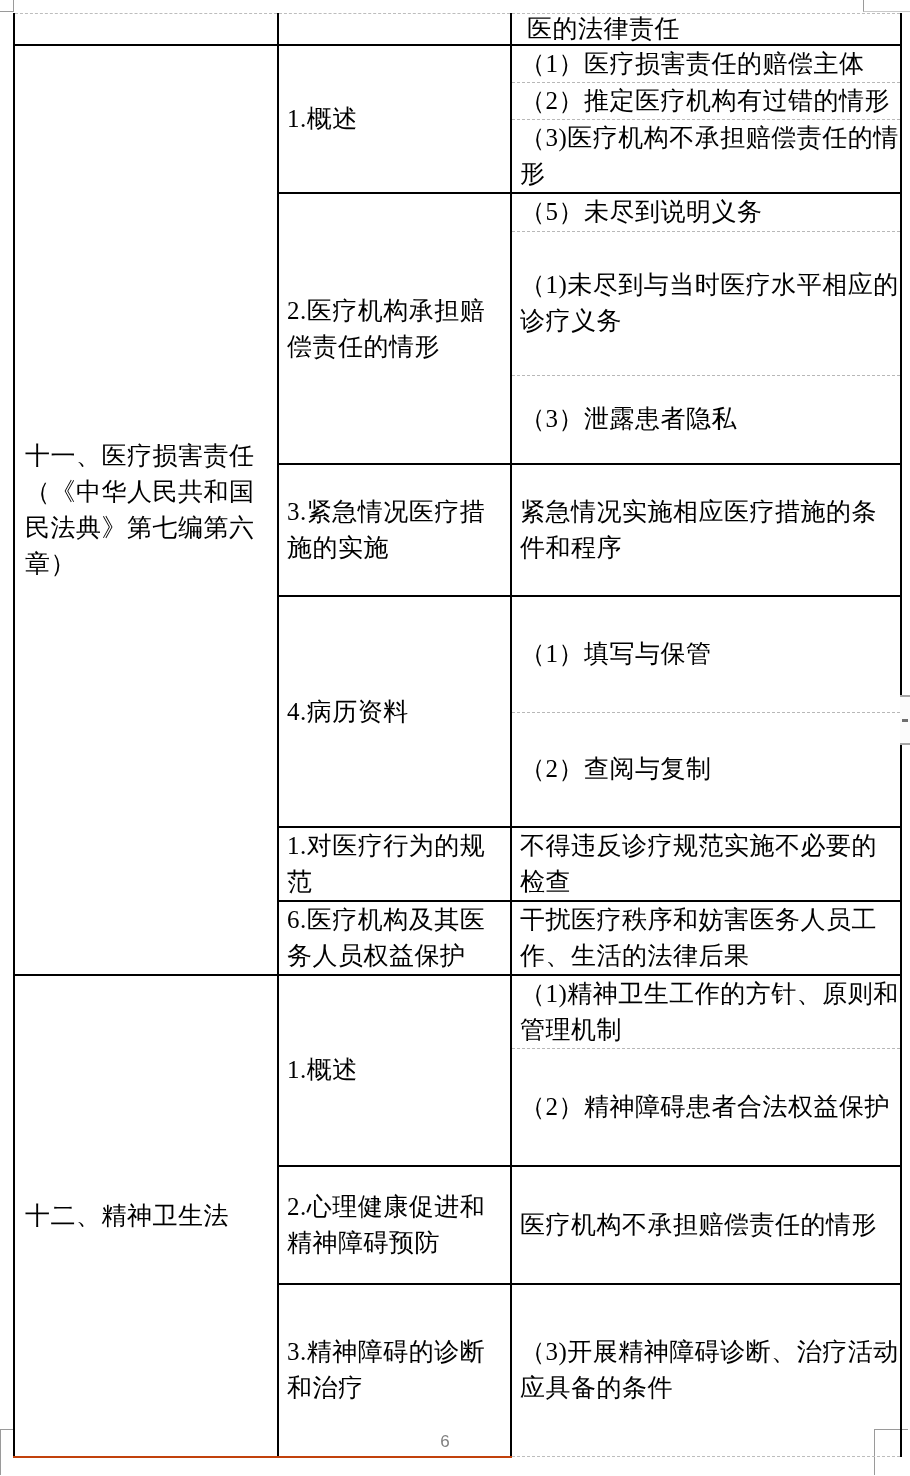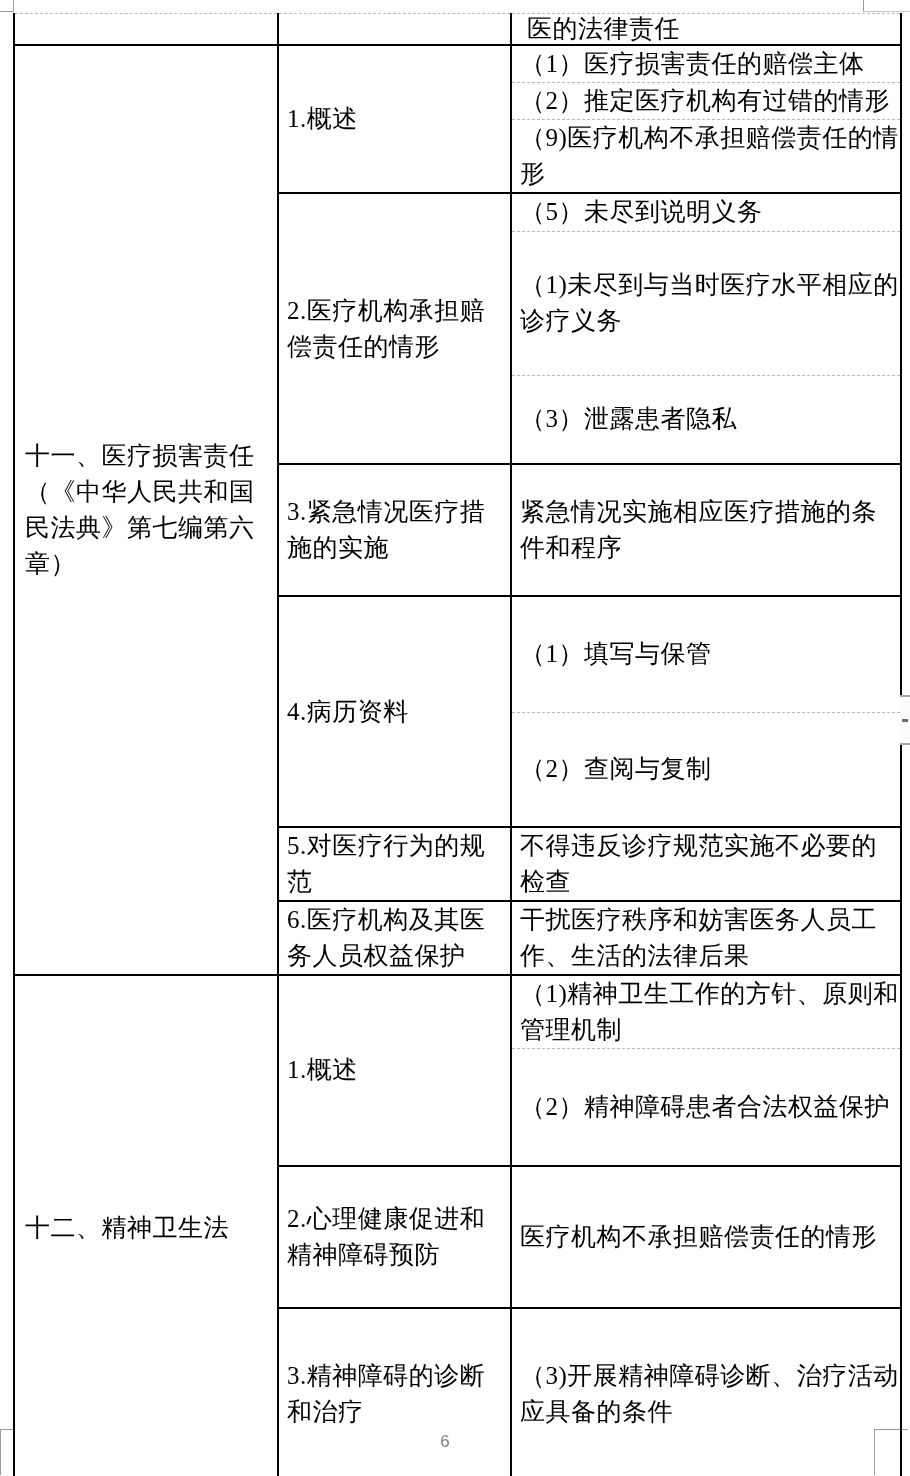--- a/index.html
+++ b/index.html
@@ -87,21 +87,21 @@
 
   <tr class="solid-top" style="height:32px">
     <td class="c1" rowspan="11">十一、医疗损害责任（《中华人民共和国民法典》第七编第六章）</td>
     <td class="c2" rowspan="3">1.概述</td>
     <td class="c3">（1）医疗损害责任的赔偿主体</td>
   </tr>
   <tr style="height:36px">
     <td class="c3 dash-top">（2）推定医疗机构有过错的情形</td>
   </tr>
   <tr style="height:60px">
-    <td class="c3 dash-top">（9)医疗机构不承担赔偿责任的情形</td>
+    <td class="c3 dash-top">（3)医疗机构不承担赔偿责任的情形</td>
   </tr>
 
   <tr class="solid-top" style="height:38px">
     <td class="c2" rowspan="3">2.医疗机构承担赔偿责任的情形</td>
     <td class="c3">（5）未尽到说明义务</td>
   </tr>
   <tr style="height:144px">
     <td class="c3 dash-top">（1)未尽到与当时医疗水平相应的诊疗义务</td>
   </tr>
   <tr style="height:89px">
@@ -115,39 +115,39 @@
 
   <tr class="solid-top" style="height:116px">
     <td class="c2" rowspan="2">4.病历资料</td>
     <td class="c3">（1）填写与保管</td>
   </tr>
   <tr style="height:115px">
     <td class="c3 dash-top">（2）查阅与复制</td>
   </tr>
 
   <tr class="solid-top" style="height:65px">
-    <td class="c2">5.对医疗行为的规范</td>
+    <td class="c2">1.对医疗行为的规范</td>
     <td class="c3">不得违反诊疗规范实施不必要的检查</td>
   </tr>
 
   <tr class="solid-top" style="height:67px">
     <td class="c2">6.医疗机构及其医务人员权益保护</td>
     <td class="c3">干扰医疗秩序和妨害医务人员工作、生活的法律后果</td>
   </tr>
 
   <tr class="solid-top" style="height:63px">
     <td class="c1 bottom-solid" rowspan="5">十二、精神卫生法</td>
     <td class="c2" rowspan="2">1.概述</td>
     <td class="c3">（1)精神卫生工作的方针、原则和管理机制</td>
   </tr>
   <tr style="height:117px">
     <td class="c3 dash-top">（2）精神障碍患者合法权益保护</td>
   </tr>
 
-  <tr class="solid-top" style="height:142px">
+  <tr class="solid-top" style="height:118px">
     <td class="c2">2.心理健康促进和精神障碍预防</td>
     <td class="c3">医疗机构不承担赔偿责任的情形</td>
   </tr>
 
   <tr class="solid-top" style="height:173px">
     <td class="c2 bottom-solid">3.精神障碍的诊断和治疗</td>
     <td class="c3 bottom-dash">（3)开展精神障碍诊断、治疗活动应具备的条件</td>
   </tr>
 </tbody>
   </table>

